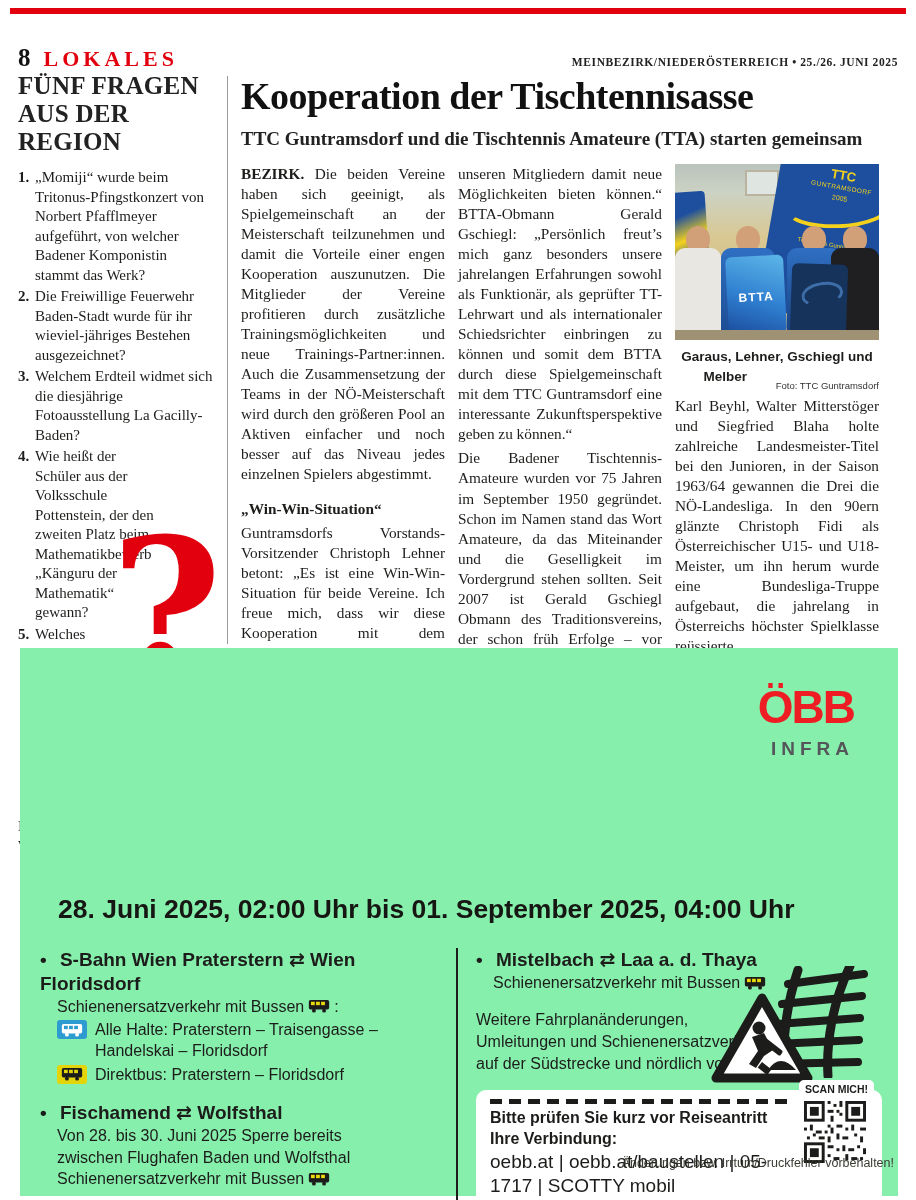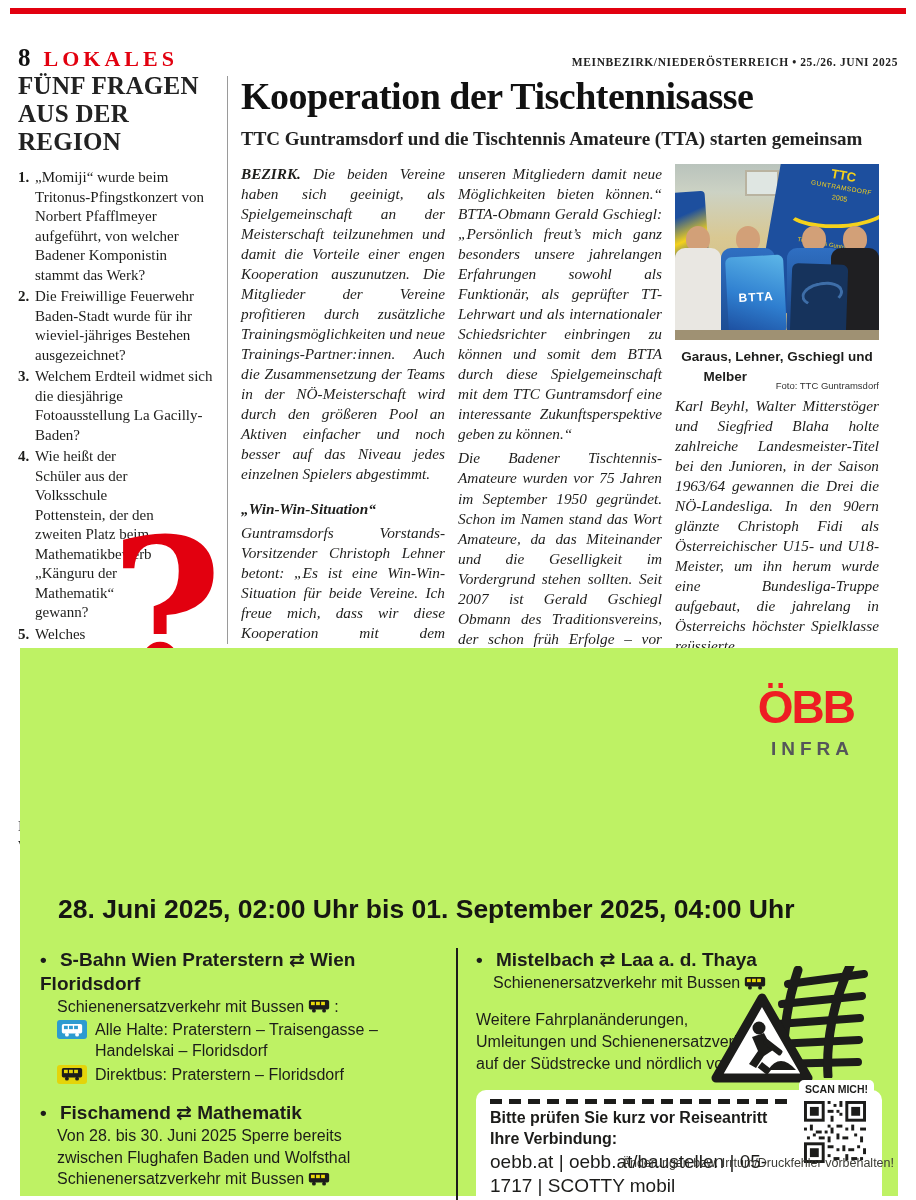--- a/index.html
+++ b/index.html
@@ -25,21 +25,21 @@
   .qmark { position:absolute; right:-8px; top:345px; font-family:"DejaVu Serif", serif; font-weight:bold; font-size:190px; line-height:1; color:#e2000f; }
   .quiz-footer { margin-top:16px; font-size:15.5px; line-height:1.3; }
 
   .vdivider { width:1px; background:#9a9a9a; margin:4px 13px 0 13px; flex:none; }
 
   .article { flex:1; }
   .article h1 { font-size:38px; font-weight:bold; letter-spacing:-0.5px; color:#111; margin:2px 0 10px 0; }
   .article .subtitle { font-size:19px; font-weight:bold; color:#222; margin-bottom:14px; }
   .cols { display:flex; gap:13px; }
   .col { width:204px; flex:none; font-size:15.3px; line-height:1.31; text-align:justify; }
-  .col p { margin-bottom:4px;font-style:italic; }
+  .col p { margin-bottom:4px; }
   .lead-label { font-weight:bold; }
   .subhead { font-weight:bold; text-align:left; margin:14px 0 2px 0; }
 
   
   .photo { position:relative; width:204px; height:176px; overflow:hidden;
            background:linear-gradient(180deg,#b9c3bc 0%,#ccd2c4 16%,#d9c892 42%,#cfbd85 72%,#a99b79 100%); }
   .ph-window { position:absolute; top:6px; left:70px; width:34px; height:26px; background:#dfe6e2; border:2px solid #b9b3a0; }
   .ph-banner-right { position:absolute; top:-12px; right:-18px; width:128px; height:168px; background:#1d4f9e; transform:rotate(10deg); border-radius:8px; color:#f4d11c; text-align:center; padding-top:14px; }
   .ph-banner-right .b1 { font-family:"Liberation Sans",sans-serif; font-weight:bold; font-size:13px; }
   .ph-banner-right .b2 { font-family:"Liberation Sans",sans-serif; font-size:6.5px; letter-spacing:0.5px; }
@@ -59,21 +59,21 @@
              color:#fff; font-family:"Liberation Sans",sans-serif; font-weight:bold; font-size:12px; text-align:center; padding-top:34px; letter-spacing:1px; }
   .jersey2 { position:absolute; left:116px; bottom:2px; width:56px; height:74px; border-radius:6px; background:#16335c; transform:rotate(2deg); }
   .jersey2:after { content:""; position:absolute; top:18px; left:10px; width:36px; height:18px; border-radius:50%; border:3px solid #3e6ea8; border-bottom-color:transparent; transform:rotate(-12deg); }
   .ph-floor { position:absolute; bottom:0; left:0; right:0; height:10px; background:#9f9173; }
 
   .caption-row { margin:6px 0 10px 0; font-family:"Liberation Sans",sans-serif; text-align:center; }
   .caption { font-size:13.5px; font-weight:bold; line-height:1.25; display:inline; }
   .credit { font-size:9.5px; color:#333; float:right; margin-top:14px; }
 
   
-  .ad { position:absolute; left:20px; top:648px; width:878px; height:548px; background:#bef264; color:#1c1c1a; font-family:"Liberation Sans",sans-serif; }
+  .ad { position:absolute; left:20px; top:648px; width:878px; height:548px; background:#86efac; color:#1c1c1a; font-family:"Liberation Sans",sans-serif; }
   .brand { position:absolute; top:36px; right:44px; text-align:right; }
   .brand .oebb { font-size:46px; font-weight:bold; letter-spacing:-2px; color:#ee1d23; line-height:1; }
   .brand .infra { font-size:19px; letter-spacing:5px; color:#55565a; margin-top:8px; font-weight:bold; }
   .ad-headline { position:absolute; top:82px; left:38px; font-size:63px; font-weight:bold; letter-spacing:-1px; line-height:1.1; color:#161613; }
   .ad-headline span { display:block; }
   .ad-dateline { position:absolute; top:246px; left:38px; font-size:26.5px; font-weight:bold; color:#161613; }
   .ad-cols { position:absolute; top:300px; left:20px; right:16px; display:flex; }
   .ad-left { width:418px; flex:none; border-right:2px solid #1c1c1a; padding-right:14px; min-height:230px; }
   .ad-right { flex:1; padding-left:18px; position:relative; }
   .ad-item { margin-bottom:16px; }
@@ -259,21 +259,21 @@
                 </svg>
             </span>
             <span class="txt">Direktbus: Praterstern – Floridsdorf</span>
           </div>
         </div>
 
         <div class="ad-item">
           <div class="t">
             <span>Fischamend</span>
             <span class="arrows">⇄</span>
-            <span>Mathematik</span>
+            <span>Wolfsthal</span>
           </div>
           <div class="l plain">Von 28. bis 30. Juni 2025 Sperre bereits</div>
           <div class="l plain">zwischen Flughafen Baden und Wolfsthal</div>
           <div class="l">
             <span>Schienenersatzverkehr mit Bussen</span>
             <svg class="bus" viewBox="0 0 26 16">
                 <rect x="1" y="1" width="24" height="11" rx="2" fill="#1c1c1a"></rect>
                 <rect x="3.5" y="3" width="4.5" height="4" fill="#e9d90b"></rect>
                 <rect x="9.5" y="3" width="4.5" height="4" fill="#e9d90b"></rect>
                 <rect x="15.5" y="3" width="4.5" height="4" fill="#e9d90b"></rect>

